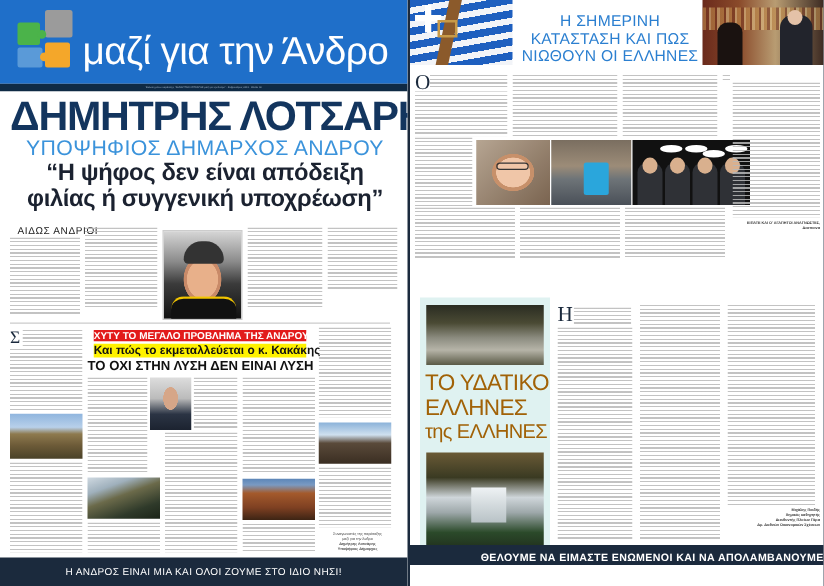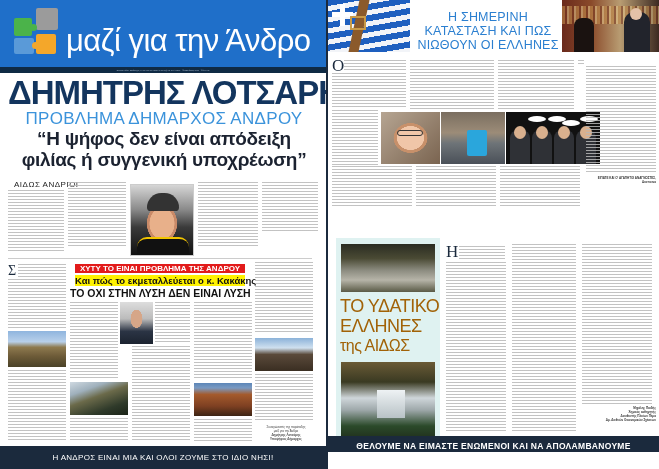--- a/index.html
+++ b/index.html
@@ -75,21 +75,21 @@
   .bubble { position: absolute; top: 4px; width: 18px; height: 6px; background: #fff; border-radius: 50%; font-size: 2px; }
   .signature-right { position: absolute; left: 258px; top: 176px; width: 70px; text-align: right; font-size: 3px; font-weight: bold; line-height: 4px; color: #333; }
 
   .water-panel { position: absolute; left: 8px; top: 238px; width: 104px; height: 208px; background: #dff2f1; }
   .photo-stream { position: absolute; left: 5px; top: 6px; width: 94px; height: 48px; background: linear-gradient(to bottom, #2a2c22 0, #4a4a34 30%, #8c8c80 55%, #b6b4a8 75%, #5a5a46 100%); overflow: hidden; }
   .water-title { position: absolute; left: 4px; top: 58px; width: 96px; color: #a16207; font-size: 18px; line-height: 20px; white-space: nowrap; letter-spacing: -0.5px; }
   .water-title-small { font-size: 16px; }
   .photo-waterfall { position: absolute; left: 5px; top: 124px; width: 94px; height: 80px; background: linear-gradient(to bottom, #6a5a36 0, #3a3a22 25%, #cfd6da 45%, #9ea8aa 60%, #2b4a2a 80%, #1e2a1a 100%); overflow: hidden; }
   .falls { position: absolute; left: 36px; top: 28px; width: 28px; height: 28px; background: linear-gradient(to bottom, #eef2f4, #b8c2c6); }
 
-  .footer-right { position: absolute; left: 0; top: 436px; width: 331px; height: 16px; background: #1b2a3d; color: #fff; font-size: 8.5px; font-weight: bold; line-height: 11px; text-align: center; padding-top: 5px; letter-spacing: 0.3px; }
+  .footer-right { position: absolute; left: 0; top: 436px; width: 331px; height: 16px; background: #1b2a3d; color: #fff; font-size: 8.5px; font-weight: bold; line-height: 11px; text-align: right; padding-top: 5px; letter-spacing: 0.3px; }
 </style>
 </head>
 <body>
 
 <div class="spread">
 
   <div class="page-left">
     <div class="masthead">
       <div class="puzzle">
         <div class="pz gr"></div>
@@ -97,21 +97,21 @@
         <div class="pz b"></div>
         <div class="pz o"></div>
         <div class="pz knob" style="left:16px;top:16px;background:#4bb34a"></div>
         <div class="pz knob" style="left:18px;top:34px;background:#f4a72a"></div>
       </div>
       <div class="masthead-title">μαζί για την Άνδρο</div>
     </div>
     <div class="masthead-strip">Έκδοση μέσω παράταξης "ΔΗΜΗΤΡΗΣ ΛΟΤΣΑΡΗΣ μαζί για την Άνδρο" · Φεβρουάριος 2019 · Φύλλο 02</div>
 
     <div class="candidate-name">ΔΗΜΗΤΡΗΣ ΛΟΤΣΑΡΗΣ</div>
-    <div class="candidate-role">ΠΡΟΒΛΗΜΑ ΔΗΜΑΡΧΟΣ ΑΝΔΡΟΥ</div>
+    <div class="candidate-role">ΥΠΟΨΗΦΙΟΣ ΔΗΜΑΡΧΟΣ ΑΝΔΡΟΥ</div>
     <div class="quote">“Η ψήφος δεν είναι απόδειξη φιλίας ή συγγενική υποχρέωση”</div>
 
     <div class="section-heading" style="left:14px;top:180px;">ΑΙΔΩΣ ΑΝΔΡΙΟΙ</div>
     <div class="col" style="left:8px;top:190px;width:56px;height:62px;">
         <span class="lines"></span>
       </div>
     <div class="col" style="left:68px;top:182px;width:58px;height:64px;">
         <span class="lines"></span>
       </div>
     <div class="photo photo-portrait">
@@ -120,21 +120,21 @@
     </div>
     <div class="col" style="left:198px;top:182px;width:60px;height:66px;">
         <span class="lines"></span>
       </div>
     <div class="col" style="left:262px;top:182px;width:56px;height:50px;">
         <span class="lines"></span>
       </div>
 
     <div class="divider-left"></div>
 
-    <div class="banner-red">ΧΥΤΥ ΤΟ ΕΙΝΑΙ ΠΡΟΒΛΗΜΑ ΤΗΣ ΑΝΔΡΟΥ</div>
+    <div class="banner-red">ΧΥΤΥ ΤΟ ΜΕΓΑΛΟ ΠΡΟΒΛΗΜΑ ΤΗΣ ΑΝΔΡΟΥ</div>
     <div class="banner-yellow">Και πώς το εκμεταλλεύεται ο κ. Κακάκης</div>
     <div class="subhead-black">ΤΟ ΟΧΙ ΣΤΗΝ ΛΥΣΗ ΔΕΝ ΕΙΝΑΙ ΛΥΣΗ</div>
 
     <div class="dropcap" style="left:8px;top:263px;font-size:14px;">Σ</div>
     <div class="col" style="left:18px;top:264px;width:48px;height:14px;">
         <span class="lines"></span>
       </div>
     <div class="col" style="left:8px;top:279px;width:58px;height:50px;">
         <span class="lines"></span>
       </div>
@@ -251,21 +251,21 @@
     <div class="col" style="left:258px;top:66px;width:70px;height:108px;">
         <span class="lines"></span>
       </div>
     <div class="signature-right">ΕΙΠΑΤΕ ΚΑΙ Ο' ΑΓΑΠΗΤΟΙ ΑΝΑΓΝΩΣΤΕΣ, Δεσποινα</div>
 
     <div class="water-panel">
       <div class="photo-stream"></div>
       <div class="water-title">
         <div>ΤΟ ΥΔΑΤΙΚΟ</div>
         <div>ΕΛΛΗΝΕΣ</div>
-        <div class="water-title-small">της ΑΙΔΩΣ</div>
+        <div class="water-title-small">της ΕΛΛΗΝΕΣ</div>
       </div>
       <div class="photo-waterfall">
         <div class="falls"></div>
       </div>
     </div>
 
     <div class="dropcap" style="left:118px;top:244px;font-size:17px;">Η</div>
     <div class="col" style="left:131px;top:246px;width:46px;height:14px;">
         <span class="lines"></span>
       </div>

